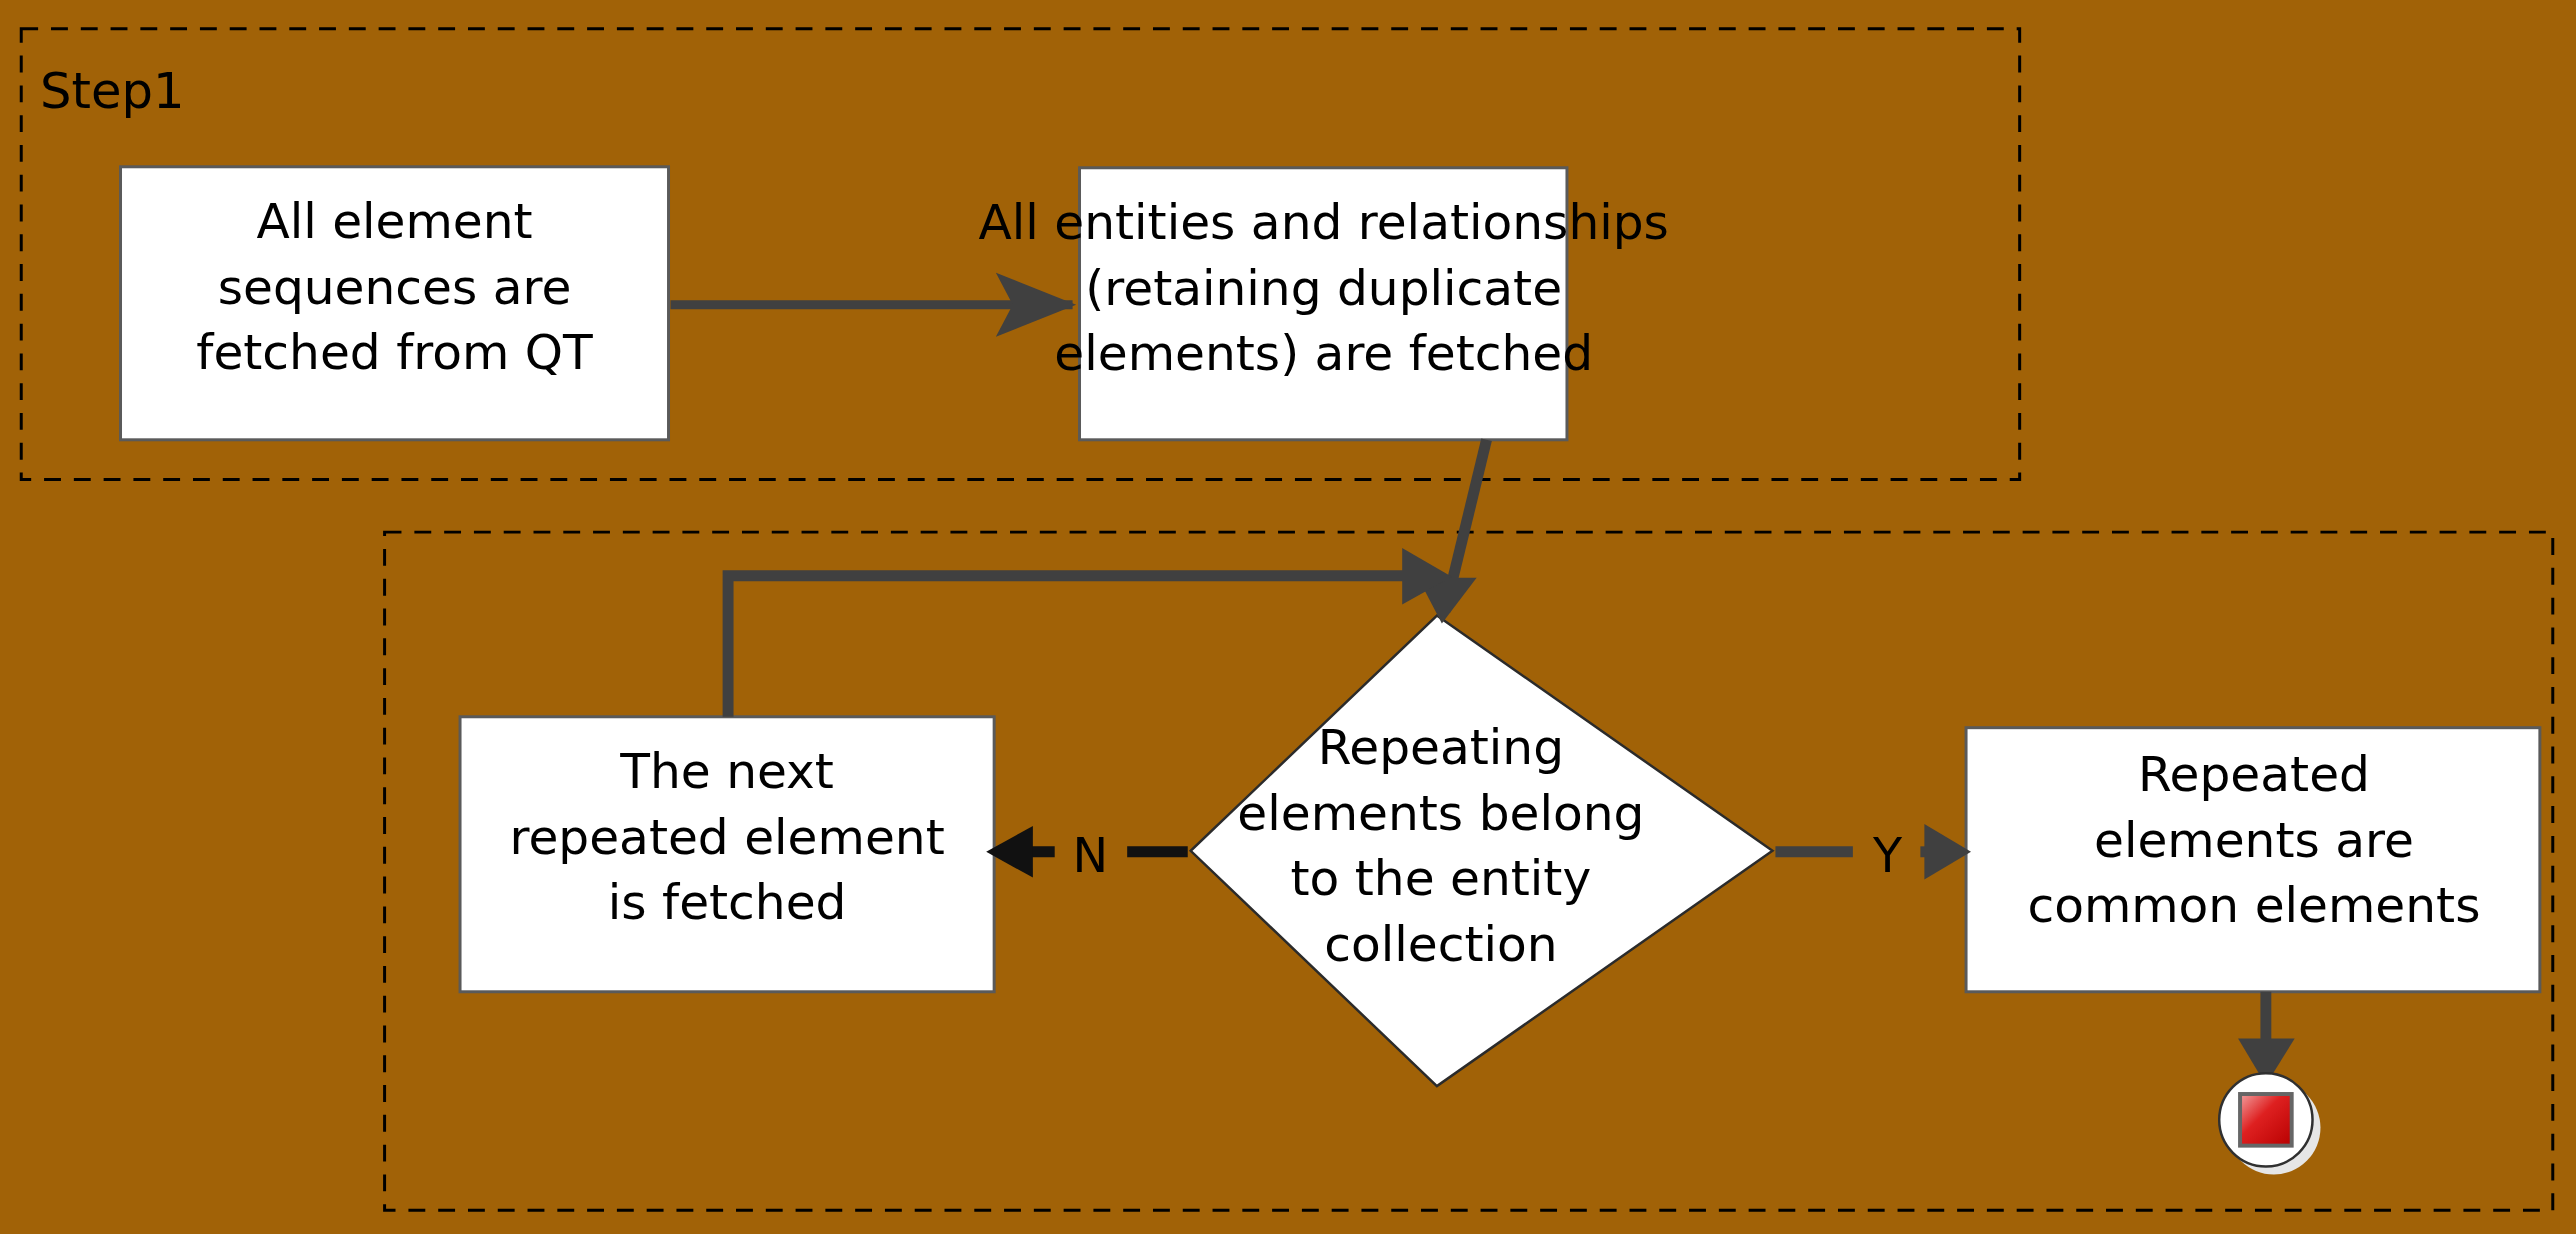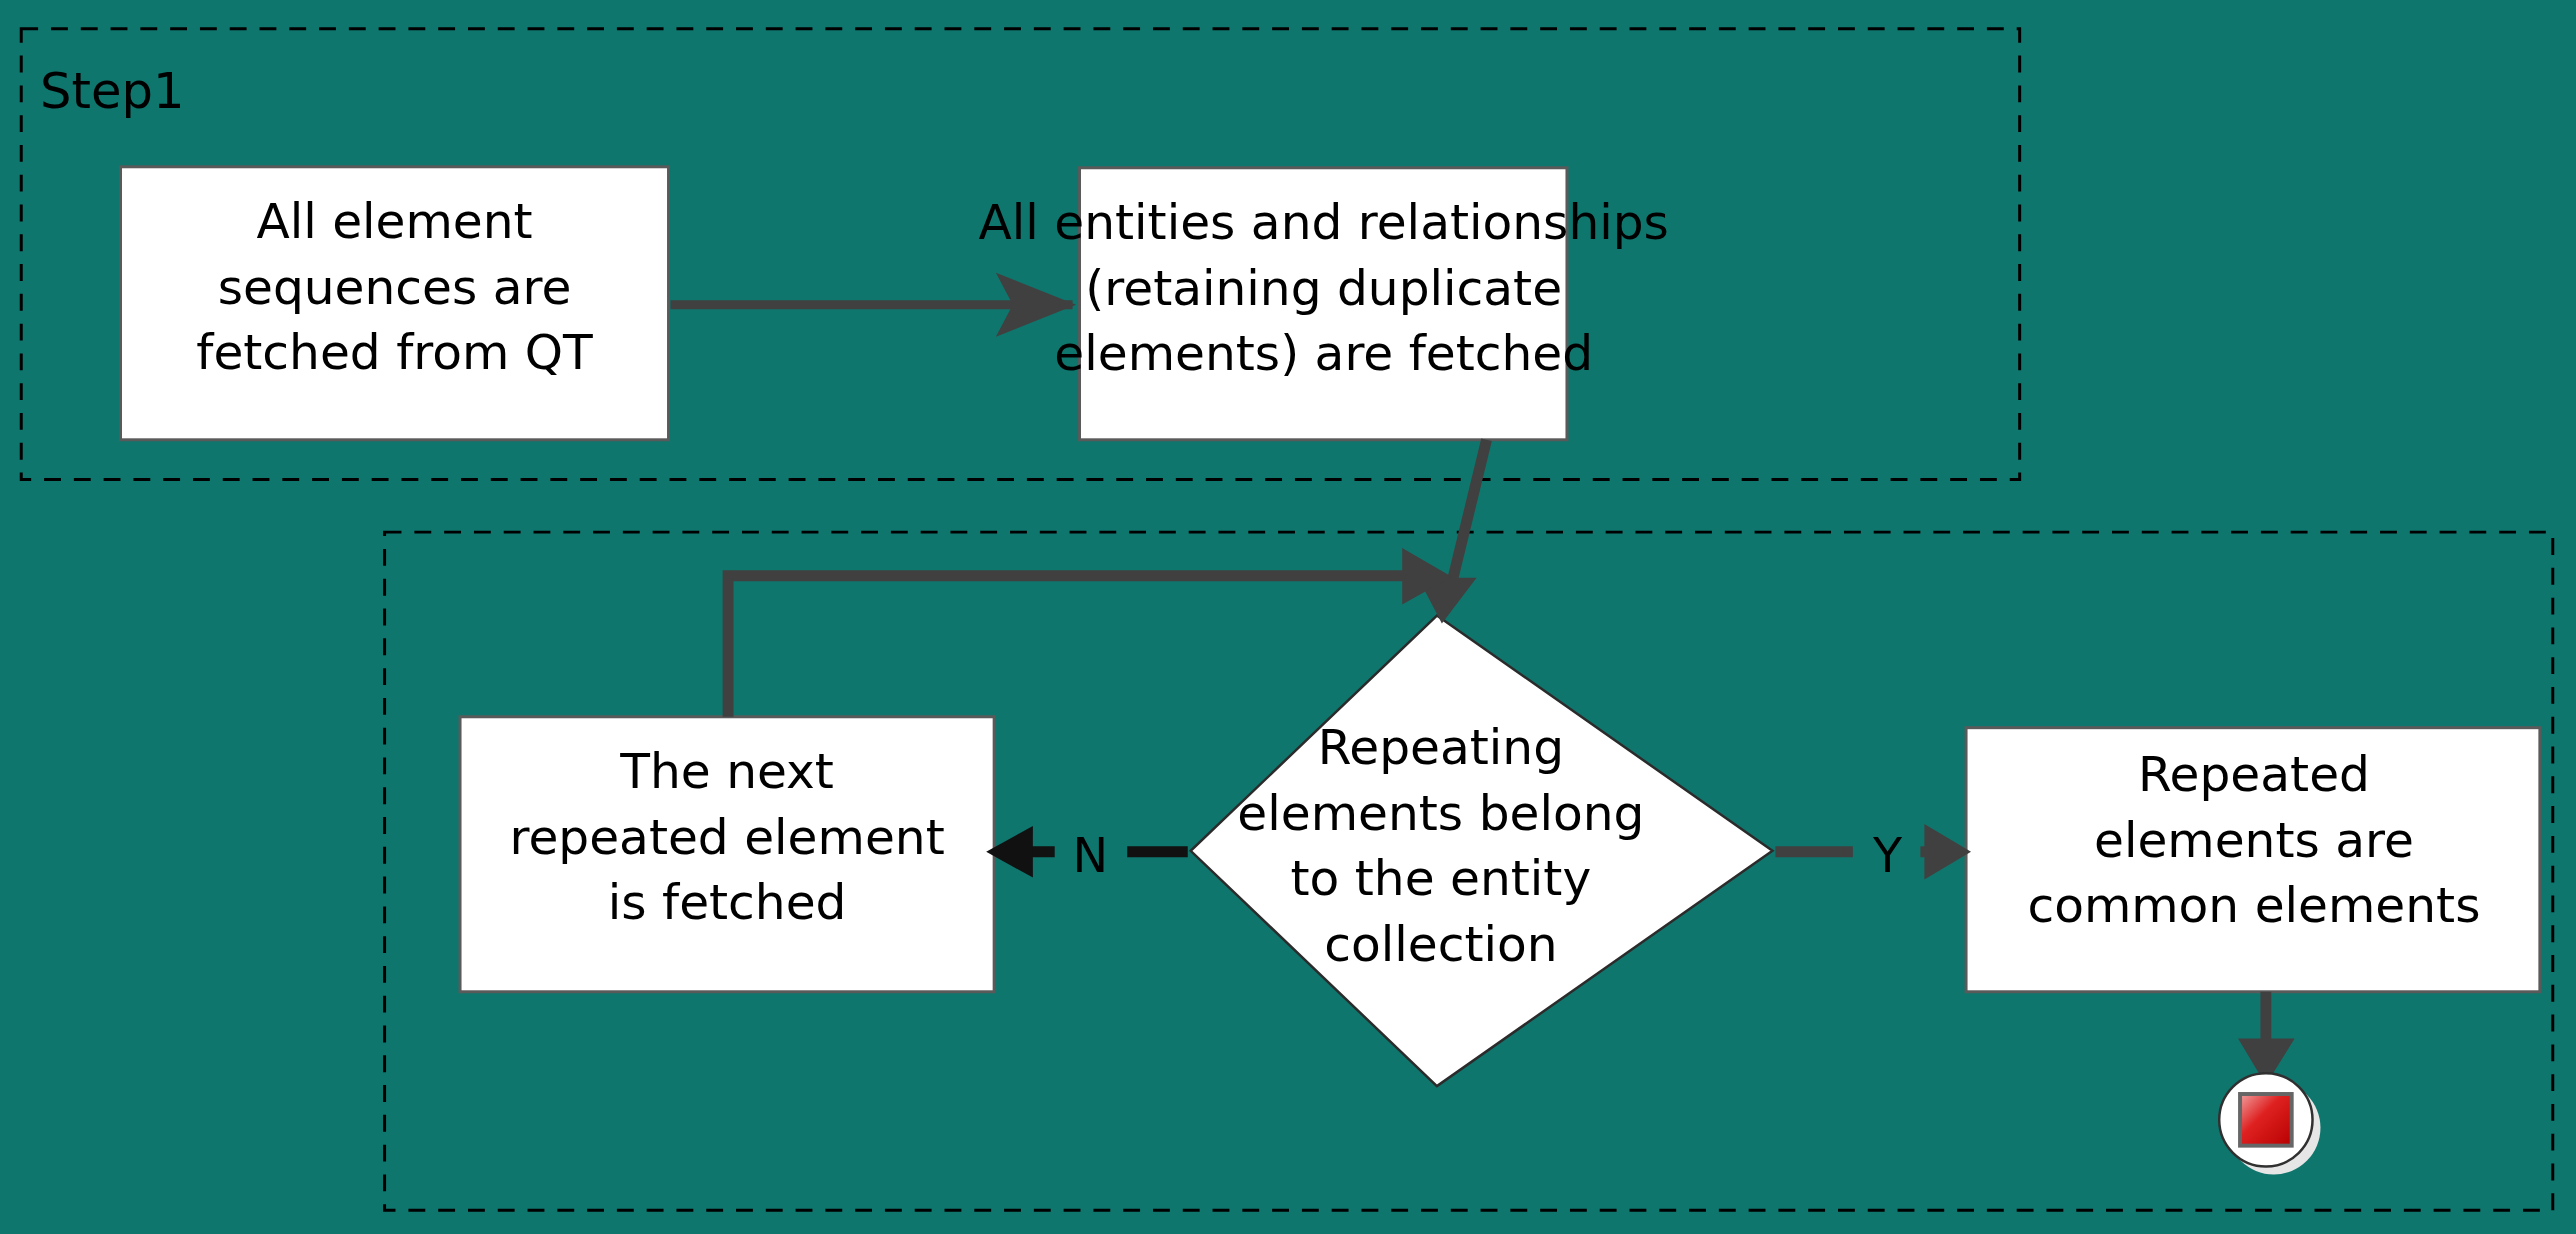--- a/index.html
+++ b/index.html
@@ -10,21 +10,21 @@
   body {
     width: 2576px;
     height: 1234px;
     font-family: "DejaVu Sans", sans-serif;
     overflow: hidden;
   }
   #canvas {
     position: relative;
     width: 2576px;
     height: 1234px;
-    background: #0f766e;
+    background: #a16207;
   }
   svg.flow {
     position: absolute;
     top: 0;
     left: 0;
     width: 2576px;
     height: 1234px;
   }
   .grouplabel {
     font-size: 50px;

